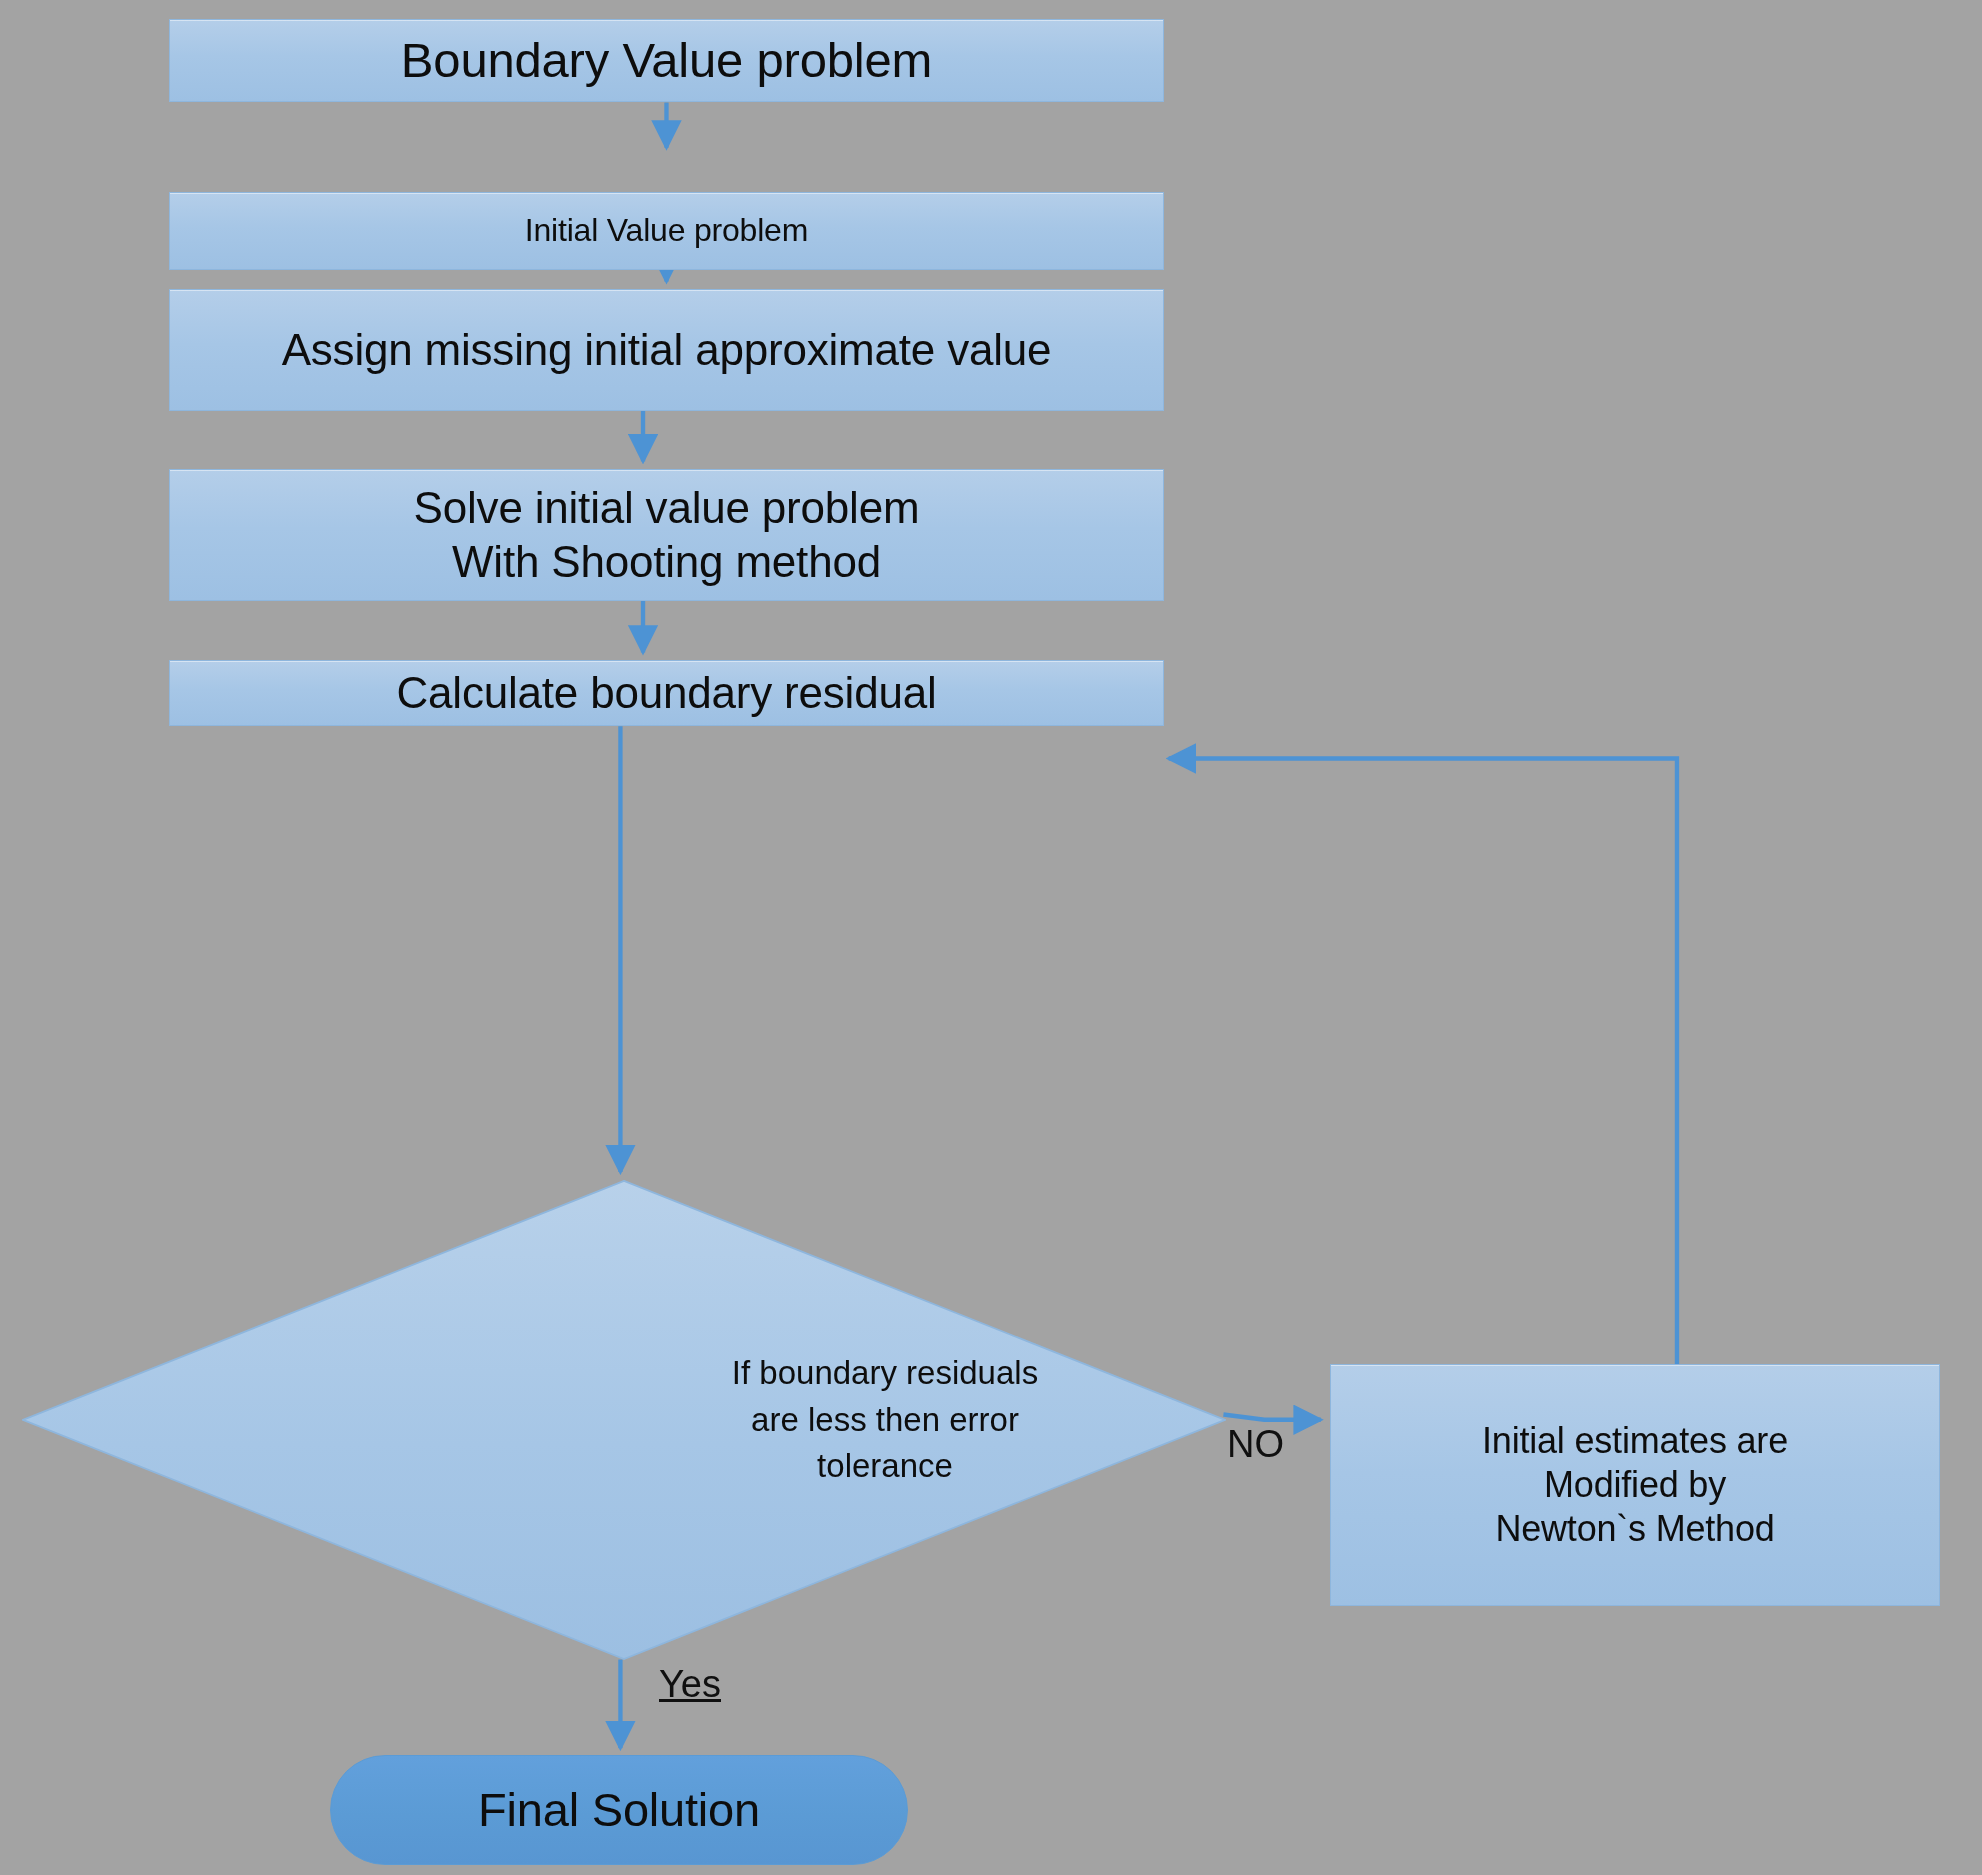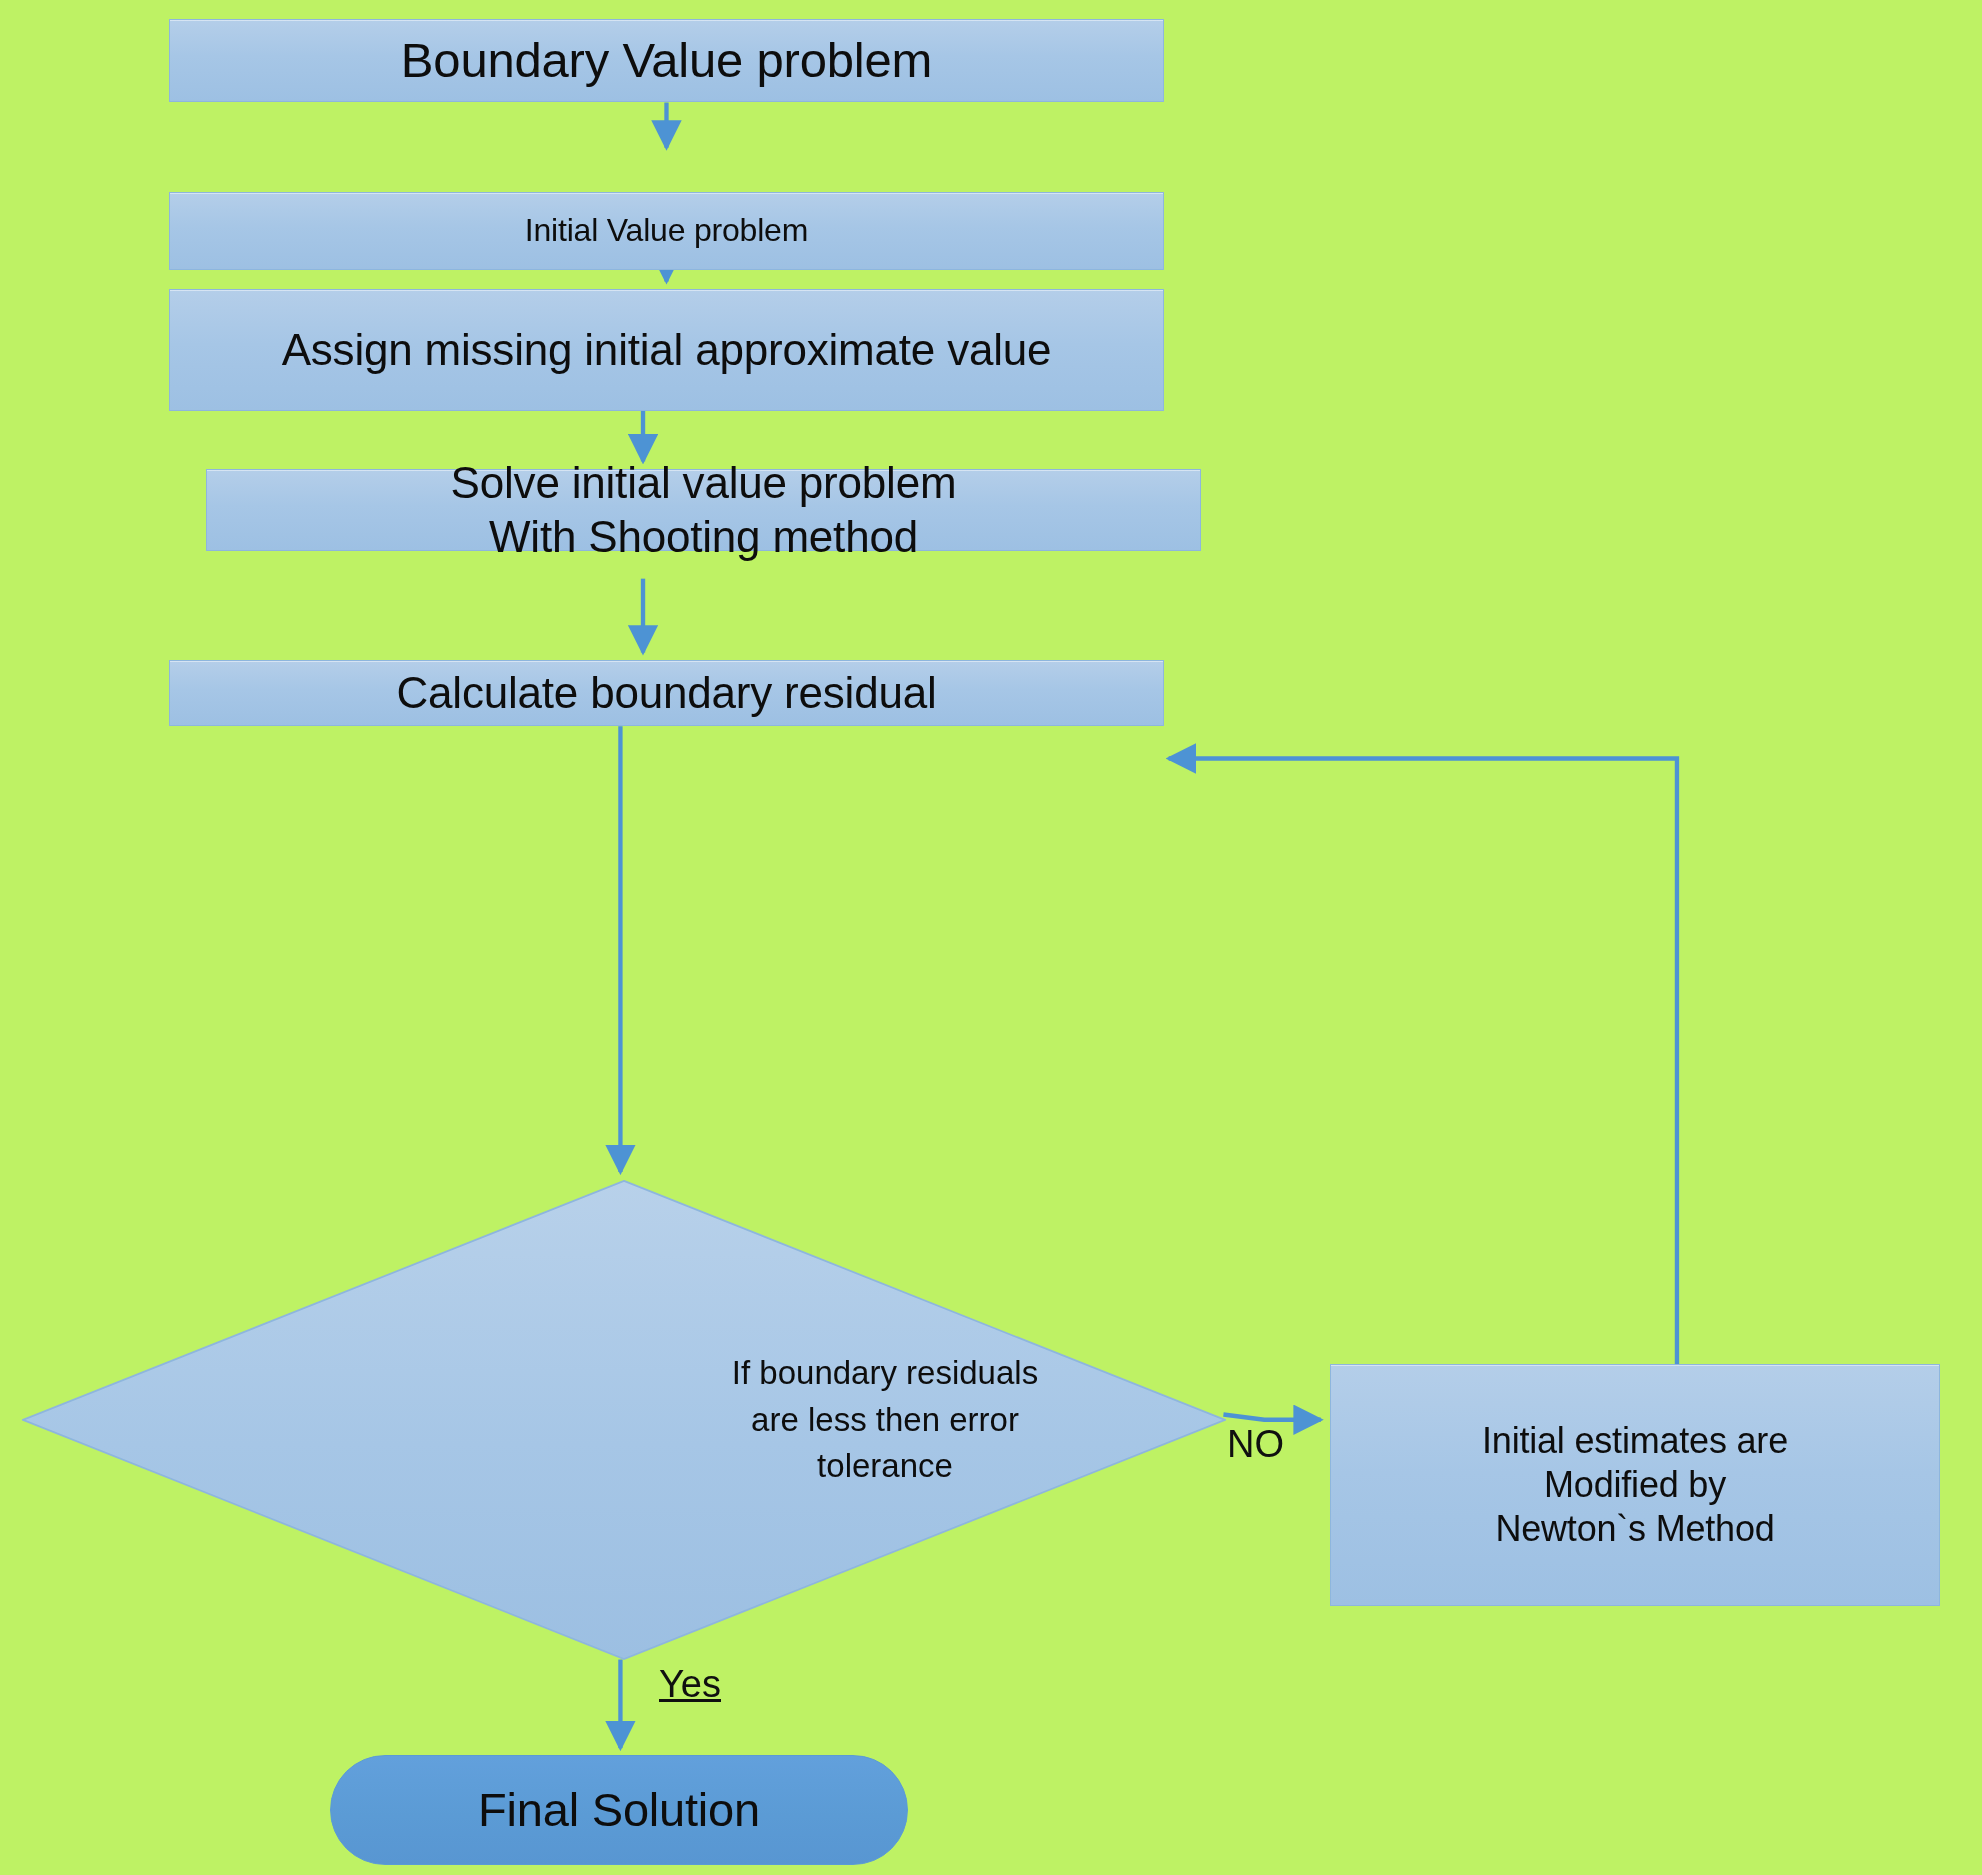--- a/index.html
+++ b/index.html
@@ -8,21 +8,21 @@
     padding: 0;
     background: #ffffff;
   }
   body {
     font-family: "Liberation Sans", sans-serif;
   }
   #canvas {
     position: relative;
     width: 1982px;
     height: 1875px;
-    background: #bef264;
+    background: #a3a3a3;
     overflow: hidden;
   }
   .node {
     position: absolute;
     box-sizing: border-box;
     display: flex;
     align-items: center;
     justify-content: center;
     text-align: center;
     color: #0d0d0d;
@@ -80,21 +80,21 @@
     color: #101010;
     font-size: 38px;
     line-height: 1;
     white-space: nowrap;
   }
 
   
   #node-bvp        { left:169px;  top:19px;   width:995px; height:83px;  font-size:49px; }
   #node-ivp        { left:169px;  top:156px;  width:995px; height:78px;  font-size:32px;margin-top:36px; }
   #node-assign     { left:169px;  top:289px;  width:995px; height:122px; font-size:44px; padding:0 78px; }
-  #node-solve      { left:169px;  top:469px;  width:995px; height:82px; font-size:44px;margin-left:37px; }
+  #node-solve      { left:169px;  top:469px;  width:995px; height:132px; font-size:44px; }
   #node-residual   { left:169px;  top:660px;  width:995px; height:66px;  font-size:44px; }
   #node-newton     { left:1330px; top:1364px; width:610px;  height:242px; font-size:36px; padding:0 14px; }
   #node-final      { left:330px;  top:1755px; width:578px;  height:110px; font-size:47px; }
   #node-decision   { left:22px;   top:1180px; width:1204px; height:480px; }
   #node-decision .decision-label { font-size:33px; padding-left:261px; }
 
   #label-no  { left:1227px; top:1413px;margin-top:12px; }
   #label-yes { left:659px;  top:1665px;text-decoration:underline; }
 </style>
 </head>

